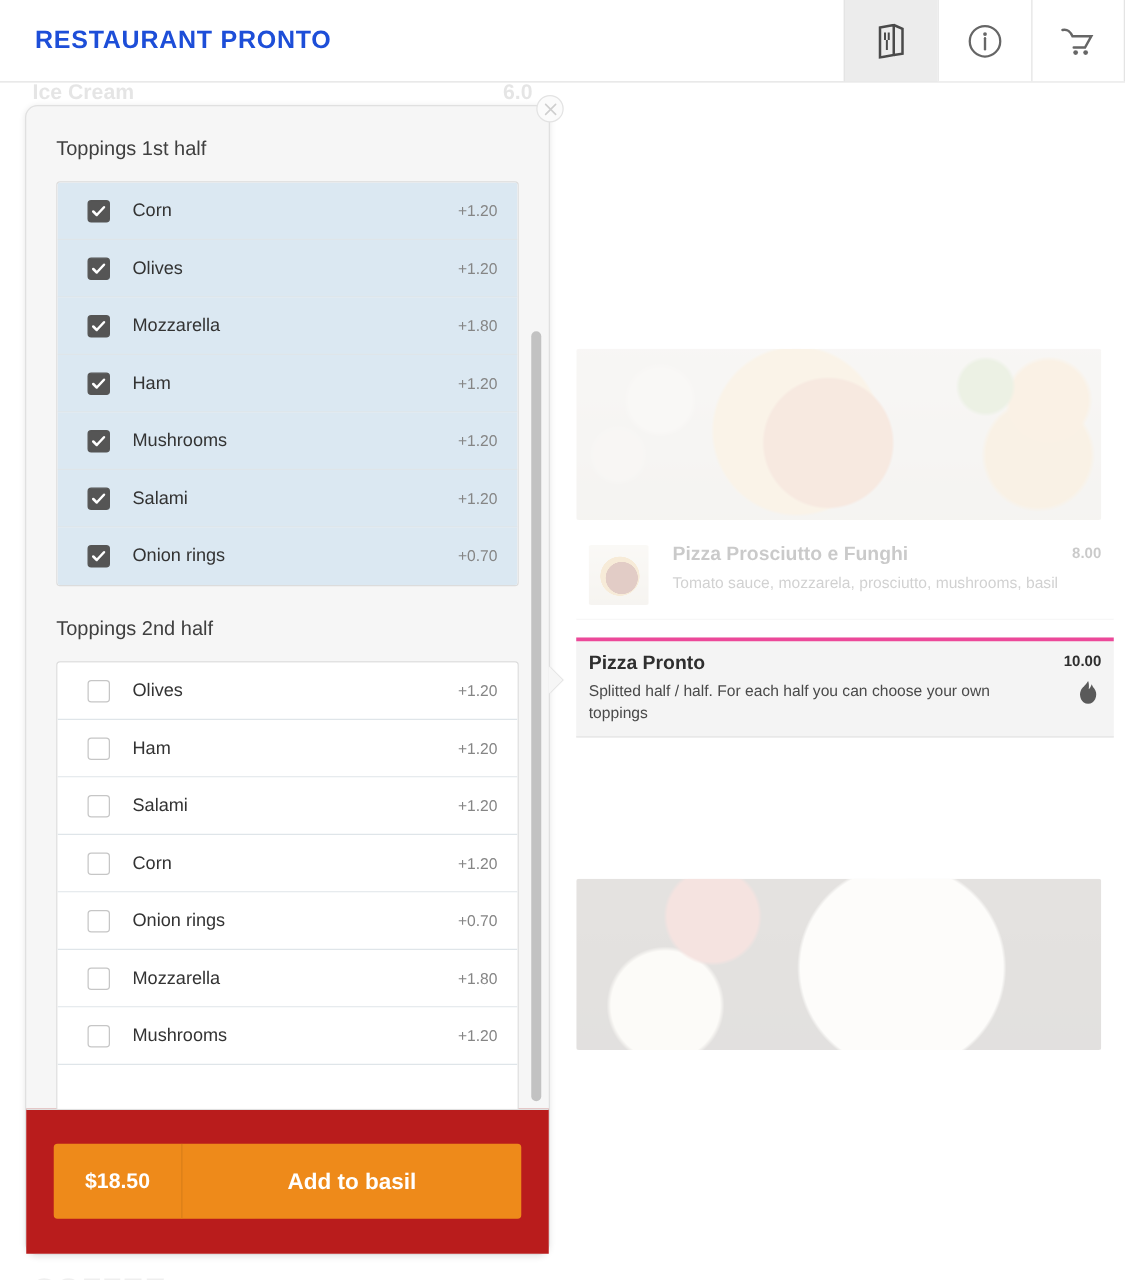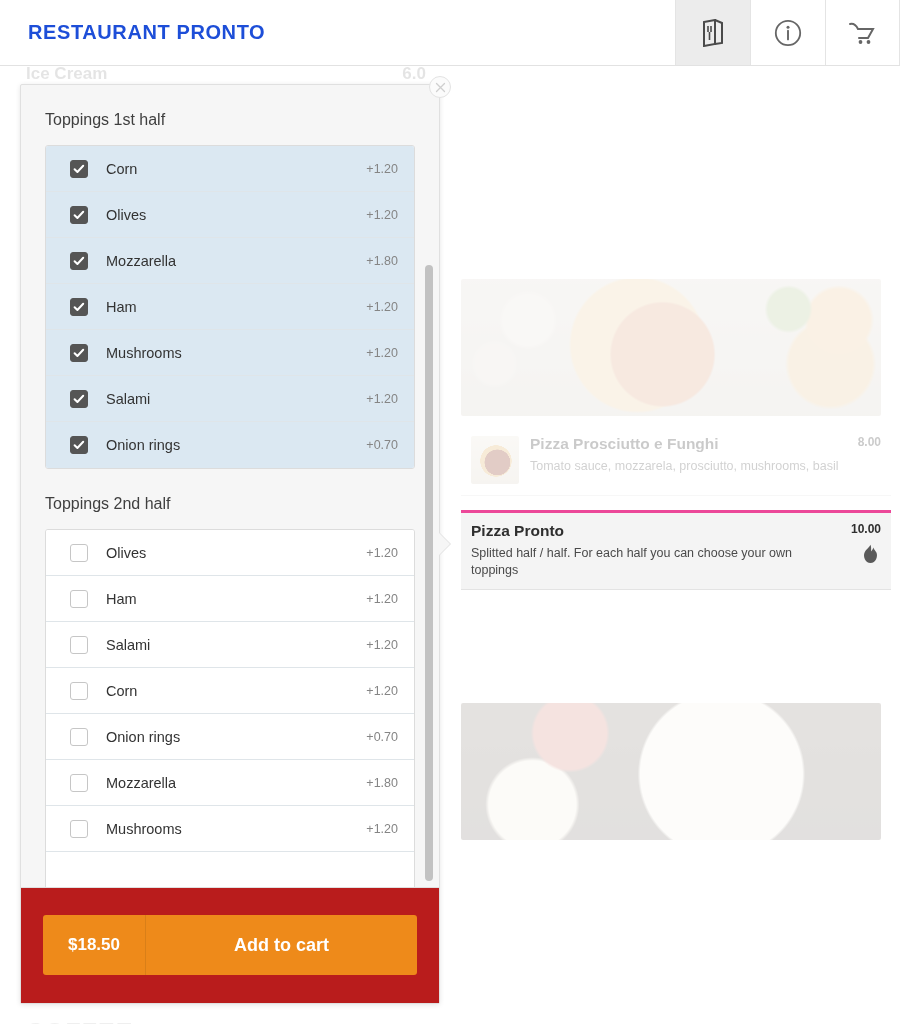--- a/index.html
+++ b/index.html
@@ -162,21 +162,21 @@
     white-space: nowrap;
     margin-left: 12px;
   }
   .mi-desc {
     font-size: 12.5px;
     line-height: 1.33;
     color: #4a4a4a;
     margin-top: 5px;
     max-width: 352px;
   }
-  .mi-body { display: flex; gap: 11px; }
+  .mi-body { display: flex; gap: 19px; }
   .mi-thumb {
     width: 48px; height: 48px;
     flex: 0 0 48px;
     border-radius: 2px;
     margin-top: 1px;
     background:
       radial-gradient(circle at 55% 55%, #8f3a22 0 34%, transparent 35%),
       radial-gradient(circle at 52% 52%, #e3b468 0 44%, transparent 45%),
       linear-gradient(#efe9de, #ded6c8);
   }
@@ -189,21 +189,21 @@
 
   
   .modal {
     position: absolute;
     left: 20px;
     top: 84px;
     width: 420px;
     height: 920px;
     background: #f6f6f6;
     border: 1px solid #e0e0e0;
-    border-radius: 2px;
+    border-radius: 10px;
     box-shadow: 0 1px 5px rgba(0,0,0,0.10);
     z-index: 20;
     display: flex;
     flex-direction: column;
     overflow: visible;
   }
   .modal-close {
     position: absolute;
     top: -9px;
     right: -12px;
@@ -566,19 +566,19 @@
         </div>
 
       </div>
 
       <div class="sbar"></div>
     </div>
 
     <div class="modal-footer">
       <div class="cart-btn">
         <span class="cart-price">$18.50</span>
-        <span class="cart-label">Add to cart</span>
+        <span class="cart-label">Add to basil</span>
       </div>
     </div>
 
   </div>
 
 </div>
 
 </body></html>

